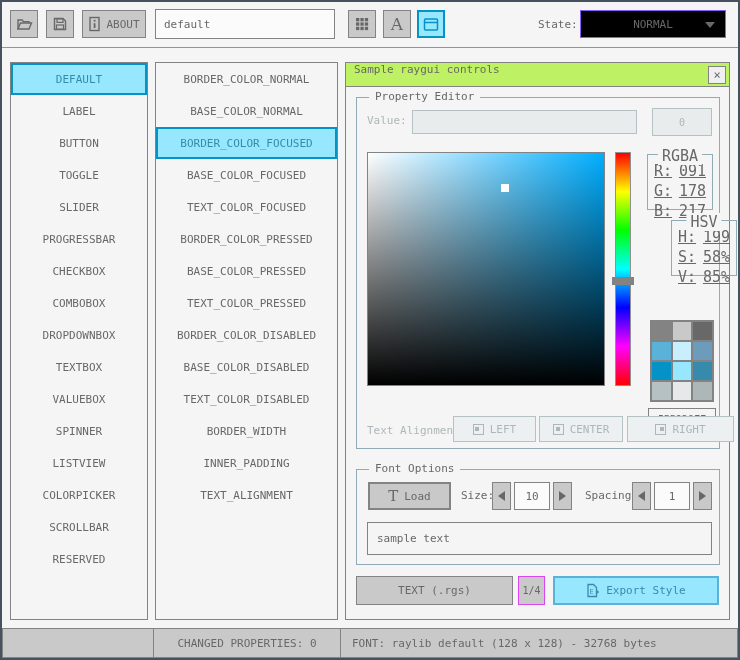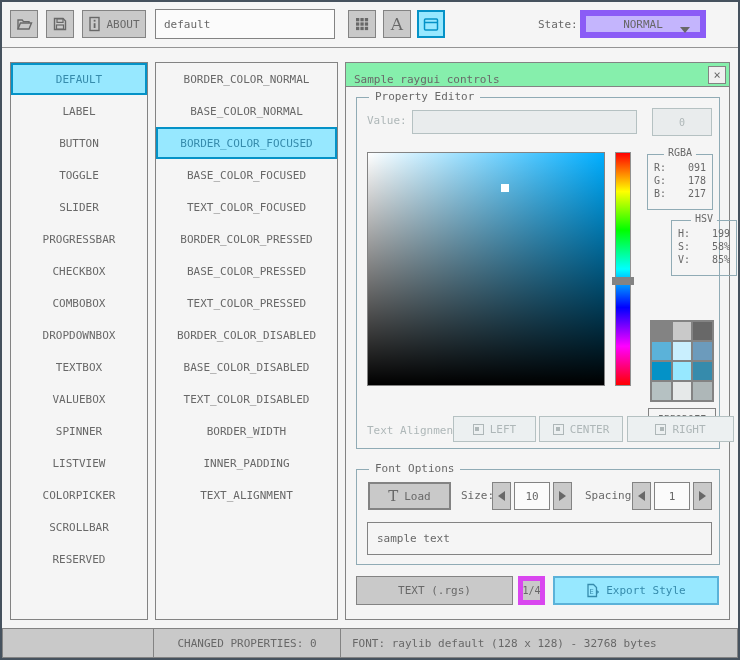--- a/index.html
+++ b/index.html
@@ -10,47 +10,47 @@
     font-family:"DejaVu Sans Mono", monospace; color:#686868;
     overflow:hidden; font-size:11px;
   }
   
   .toolbar { position:absolute; left:0; top:0; width:736px; height:46px; background:#f5f5f5; border-bottom:1px solid #949494; }
   .tbtn { position:absolute; top:8px; width:28px; height:28px; background:#c9c9c9; border:1px solid #838383; display:flex; align-items:center; justify-content:center; cursor:pointer; }
   .tbtn.wide { width:64px; gap:5px; }
   .tbtn.active { background:#97e8ff; border:2px solid #0492c7; }
   .tfield { position:absolute; left:153px; top:7px; width:180px; height:30px; background:#fbfbfb; border:1px solid #838383; display:flex; align-items:center; padding:0 8px; }
   .state-label { position:absolute; left:536px; top:8px; height:28px; display:flex; align-items:center; }
-  .dropdown { position:absolute; left:578px; top:8px; width:126px; height:28px; background:#c4b5fd; border:6px solid #8b5cf6; display:flex; align-items:center; justify-content:center; cursor:pointer; }
+  .dropdown { position:absolute; left:578px; top:8px; width:146px; height:28px; background:#000000; border:1px solid #8b5cf6; display:flex; align-items:center; justify-content:center; cursor:pointer; }
   .chevron-down { position:absolute; right:10px; top:11px; width:0; height:0; border-left:5px solid transparent; border-right:5px solid transparent; border-top:6px solid #686868; }
   .serif-a { font-family:"DejaVu Serif", serif; font-size:17px; color:#686868; }
   
   .listbox { position:absolute; top:60px; height:558px; border:1px solid #838383; background:#f5f5f5; overflow:hidden; }
   #controls-list { left:8px; width:138px; }
   #properties-list { left:153px; width:183px; }
   .list-item { height:32px; display:flex; align-items:center; justify-content:center; cursor:pointer; color:#686868; }
   .list-item.selected { background:#97e8ff; border:2px solid #0492c7; color:#368bac; }
   
   .window { position:absolute; left:343px; top:60px; width:385px; height:558px; border:1px solid #838383; background:#f5f5f5; }
-  .win-titlebar { position:absolute; left:0; top:0; right:0; height:24px; background:#86efac; border-bottom:1px solid #838383; display:flex; align-items:flex-end; padding:0 8px; }
+  .win-titlebar { position:absolute; left:0; top:0; right:0; height:24px; background:#bef264; border-bottom:1px solid #838383; display:flex; align-items:flex-start; padding:0 8px; }
   .win-close { position:absolute; right:3px; top:3px; width:18px; height:18px; background:#f0f0f0; border:1px solid #838383; display:flex; align-items:center; justify-content:center; font-size:12px; cursor:pointer; }
   .groupbox { position:absolute; border:1px solid #90abb5; }
   .gb-title { position:absolute; top:-8px; left:12px; background:#f5f5f5; padding:0 6px; color:#686868; white-space:nowrap; }
   .gb-title.centered { left:50%; transform:translateX(-50%); padding:0 4px; }
   #pe-group { left:10px; top:34px; width:364px; height:352px; }
   .value-label { position:absolute; left:10px; top:16px; color:#aeb7b8; }
   .value-input { position:absolute; left:55px; top:12px; width:225px; height:24px; background:#e9eced; border:1px solid #b5c1c2; }
   .value-btn { position:absolute; left:295px; top:10px; width:60px; height:28px; background:#e9eced; border:1px solid #b5c1c2; color:#aeb7b8; display:flex; align-items:center; justify-content:center; font-size:10px; cursor:pointer; }
   
   #sv-square { position:absolute; left:10px; top:54px; width:238px; height:234px; border:1px solid #838383; cursor:crosshair; }
   #sv-cursor { position:absolute; width:8px; height:8px; background:#ffffff; }
   #hue-bar { position:absolute; left:258px; top:54px; width:16px; height:234px; border:1px solid #909090;
     background:linear-gradient(to bottom,#ff0000 0%,#ffff00 16.6%,#00ff00 33.3%,#00ffff 50%,#0000ff 66.6%,#ff00ff 83.3%,#ff0000 100%); cursor:pointer; }
   #hue-handle { position:absolute; left:255px; width:22px; height:8px; background:#838383; cursor:grab; }
-  .mini-group { position:absolute; left:290px; width:66px; height:56px; border:1px solid #90abb5; font-size:10px; }
+  .mini-group { position:absolute; left:290px; width:66px; height:56px; border:1px solid #90abb5; font-size:15px;text-decoration:underline; }
   #rgba-group { top:56px; } #hsv-group { top:122px;margin-left:24px; }
   .mini-rows { padding:7px 6px 0 6px; display:flex; flex-direction:column; gap:2px; }
   .mini-row { display:flex; justify-content:space-between; }
   #swatch-grid { position:absolute; left:293px; top:222px; width:64px; height:82px; background:#838383; display:grid; grid-template-columns:repeat(3,1fr); grid-template-rows:repeat(4,1fr); gap:2px; padding:2px; }
   .swatch { cursor:pointer; }
   .hex-box { position:absolute; left:291px; top:310px; width:68px; height:22px; background:#f5f5f5; border:1px solid #838383; display:flex; align-items:center; justify-content:center; font-size:10px; }
   
   .align-label { position:absolute; left:10px; top:326px; color:#aeb7b8; }
   .align-btn { position:absolute; top:318px; height:26px; background:#ecf0f1; border:1px solid #b5c1c2; color:#aeb7b8; display:flex; align-items:center; justify-content:center; gap:6px; cursor:pointer; }
   #align-left { left:96px; width:83px; } #align-center { left:182px; width:84px; } #align-right { left:270px; width:107px; }
@@ -65,21 +65,21 @@
   #size-label { left:104px; } #spacing-label { left:228px; }
   .spin-btn { position:absolute; top:12px; width:19px; height:28px; background:#c9c9c9; border:1px solid #838383; display:flex; align-items:center; justify-content:center; cursor:pointer; }
   .spin-val { position:absolute; top:12px; width:36px; height:28px; background:#fbfbfb; border:1px solid #838383; display:flex; align-items:center; justify-content:center; }
   #size-dec { left:135px; } #size-val { left:157px; } #size-inc { left:196px; }
   #spacing-dec { left:275px; } #spacing-val { left:297px; } #spacing-inc { left:336px; }
   .arrow-l { width:0; height:0; border-top:5px solid transparent; border-bottom:5px solid transparent; border-right:7px solid #686868; }
   .arrow-r { width:0; height:0; border-top:5px solid transparent; border-bottom:5px solid transparent; border-left:7px solid #686868; }
   .sample-box { position:absolute; left:10px; top:52px; width:345px; height:33px; background:#f5f5f5; border:1px solid #838383; display:flex; align-items:center; padding:0 9px; }
   
   .fmt-btn { position:absolute; left:10px; top:513px; width:157px; height:29px; background:#c9c9c9; border:1px solid #838383; display:flex; align-items:center; justify-content:center; cursor:pointer; }
-  .page-btn { position:absolute; left:172px; top:513px; width:27px; height:29px; background:#c9c9c9; border:5px solid #d946ef; display:flex; align-items:center; justify-content:center; font-size:10px; cursor:pointer; }
+  .page-btn { position:absolute; left:172px; top:513px; width:27px; height:29px; background:#c9c9c9; border:1px solid #d946ef; display:flex; align-items:center; justify-content:center; font-size:10px; cursor:pointer; }
   .export-btn { position:absolute; left:207px; top:513px; width:166px; height:29px; background:#97e8ff; border:2px solid #5bb2d9; color:#368bac; display:flex; align-items:center; justify-content:center; gap:7px; cursor:pointer; }
   
   .statusbar { position:absolute; left:0; top:626px; width:736px; height:30px; }
   .status-cell { position:absolute; top:0; height:30px; background:#c9c9c9; border:1px solid #838383; display:flex; align-items:center; }
   #status-empty { left:0; width:152px; }
   #status-changed { left:151px; width:188px; justify-content:center; }
   #status-font { left:338px; right:0; padding-left:11px; }
   svg { display:block; }
 </style>
 </head>

